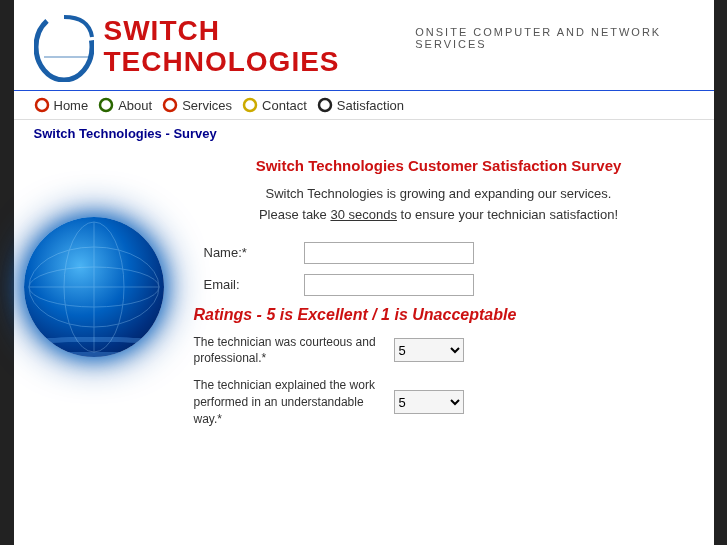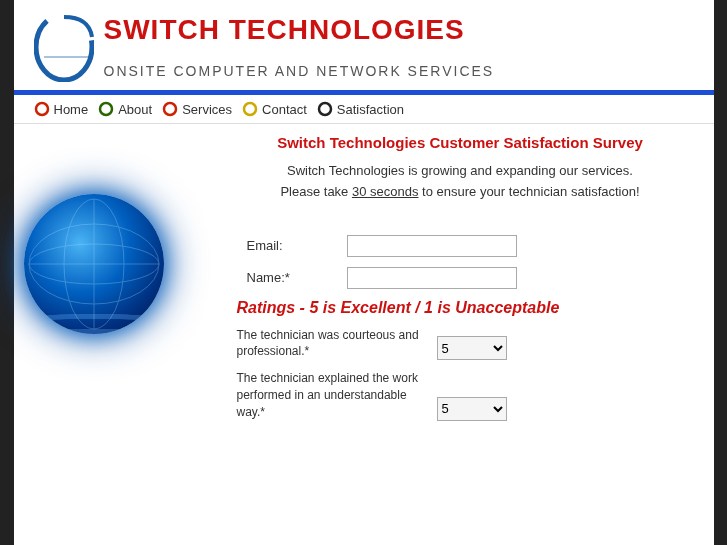--- a/index.html
+++ b/index.html
@@ -23,41 +23,41 @@
       align-items: center;
     }
     #logo-icon {
       width: 60px;
       height: 70px;
       margin-right: 10px;
       flex-shrink: 0;
     }
     #logo-text-block {
       display: flex;
-      flex-direction: column;
+      flex-direction: row;
       justify-content: center;
     }
     #logo-title {
       font-size: 28px;
       font-weight: bold;
       color: #cc1111;
       letter-spacing: 1px;
       text-transform: uppercase;
       line-height: 1.1;
     }
     #logo-subtitle {
-      font-size: 14px;
+      font-size: 11px;
       color: #555;
       letter-spacing: 2px;
       text-transform: uppercase;
-      margin-top: 18px;
+      margin-top: 10px;
     }
     
     #nav {
-      border-top: 5px solid #1d4ed8;
+      border-top: 1px solid #1d4ed8;
       border-bottom: 1px solid #ddd;
       padding: 6px 20px;
       display: flex;
       align-items: center;
       gap: 10px;
     }
     .nav-item {
       display: flex;
       align-items: center;
       gap: 4px;
@@ -76,21 +76,20 @@
     #breadcrumb {
       padding: 6px 20px;
       font-size: 13px;
       font-weight: bold;
       color: #00008B;
     }
     
     #content {
       display: flex;
       padding: 0 0 20px 0;
-      gap: 43px;
     }
     #left-sidebar {
       width: 160px;
       flex-shrink: 0;
       padding: 10px 0 0 0;
     }
     #globe-image {
       width: 140px;
       height: 140px;
       margin: 60px 0 0 10px;
@@ -119,21 +118,21 @@
       color: #cc1111;
       font-size: 15px;
       font-weight: bold;
       text-align: center;
       margin-bottom: 10px;
     }
     #survey-description {
       text-align: center;
       font-size: 13px;
       color: #333;
-      margin-bottom: 32px;
+      margin-bottom: 16px;
       line-height: 1.6;
     }
     #survey-description u {
       text-decoration: underline;
     }
     .form-row {
       display: flex;
       align-items: center;
       margin-bottom: 10px;
       padding-left: 20px;
@@ -154,21 +153,21 @@
     #ratings-header {
       color: #cc1111;
       font-size: 16px;
       font-weight: bold;
       margin: 10px 0 10px 0;
       padding-left: 10px;
       font-style: italic;
     }
     .rating-row {
       display: flex;
-      align-items: flex-end;
+      align-items: center;
       margin-bottom: 10px;
       padding-left: 10px;
     }
     .rating-label {
       width: 200px;
       font-size: 12px;
       color: #333;
       line-height: 1.4;
       flex-shrink: 0;
     }
@@ -228,20 +227,21 @@
         <span>Contact</span>
       </div>
       <div class="nav-item">
         <span class="nav-icon"><svg viewBox="0 0 16 16">
             <circle cx="8" cy="8" r="6" fill="none" stroke="#222222" stroke-width="2.5"></circle>
           </svg></span>
         <span>Satisfaction</span>
       </div>
     </div>
 
+  <div id="breadcrumb">Switch Technologies - Survey</div>
 
   <div id="content">
 
     <div id="left-sidebar">
       <div id="globe-image">
         <div id="globe-ring"></div>
 
         <svg width="140" height="140" style="position:absolute;top:0;left:0;opacity:0.3;">
           <ellipse cx="70" cy="70" rx="65" ry="20" fill="none" stroke="#aaddff" stroke-width="1"></ellipse>
           <ellipse cx="70" cy="70" rx="65" ry="40" fill="none" stroke="#aaddff" stroke-width="1"></ellipse>
@@ -254,26 +254,26 @@
 
     <div id="main-content">
       <div id="survey-title">Switch Technologies Customer Satisfaction Survey</div>
 
       <div id="survey-description">
         <span>Switch Technologies is growing and expanding our services.</span><br>
         <span>Please take </span><u>30 seconds</u><span> to ensure your technician satisfaction!</span>
       </div>
 
       <div class="form-row">
+        <label class="form-label">Name:*</label>
+        <input class="form-input" type="text" style="">
+      </div>
+
+      <div class="form-row">
         <label class="form-label">Email:</label>
-        <input class="form-input" type="text" style="">
-      </div>
-
-      <div class="form-row">
-        <label class="form-label">Name:*</label>
         <input class="form-input" type="text" style="">
       </div>
 
       <div id="ratings-header">Ratings - 5 is Excellent / 1 is Unacceptable</div>
 
       <div id="ratings-container">
       <div class="rating-row">
             <div class="rating-label">The technician was courteous and professional.*</div>
             <select class="rating-select"><option value="1">1</option><option value="2">2</option><option value="3">3</option><option value="4">4</option><option value="5" selected="">5</option></select>
           </div>

